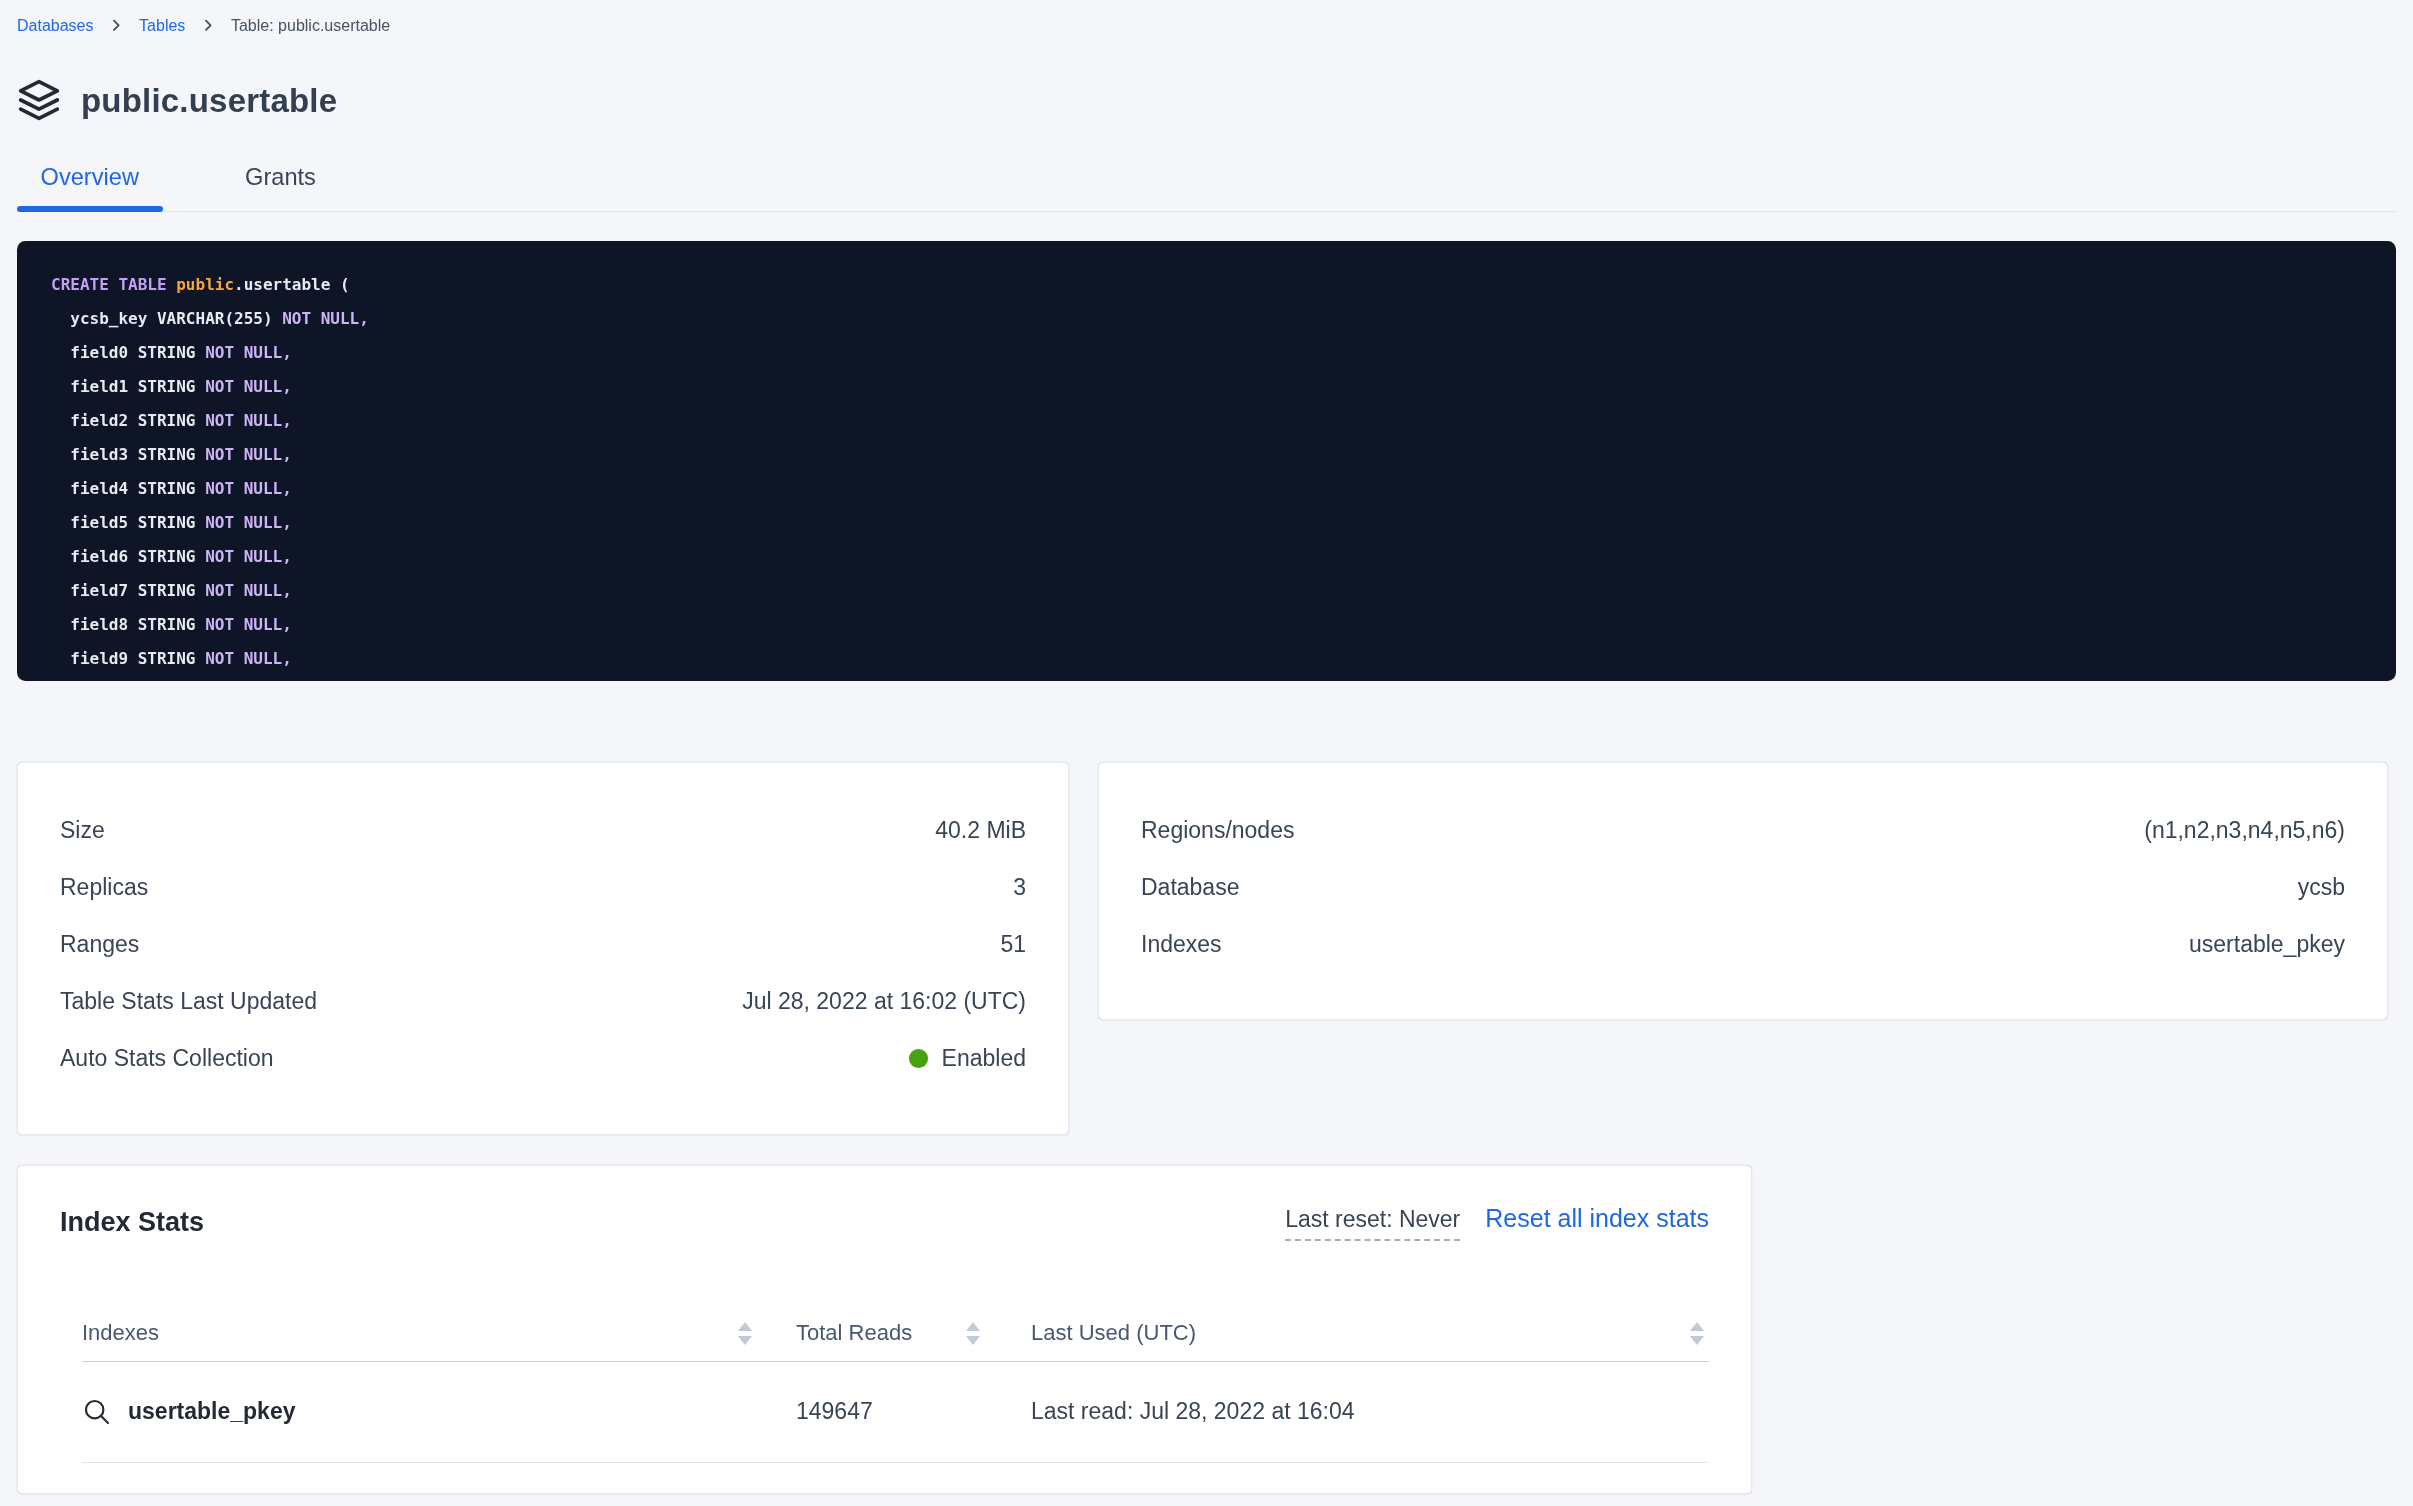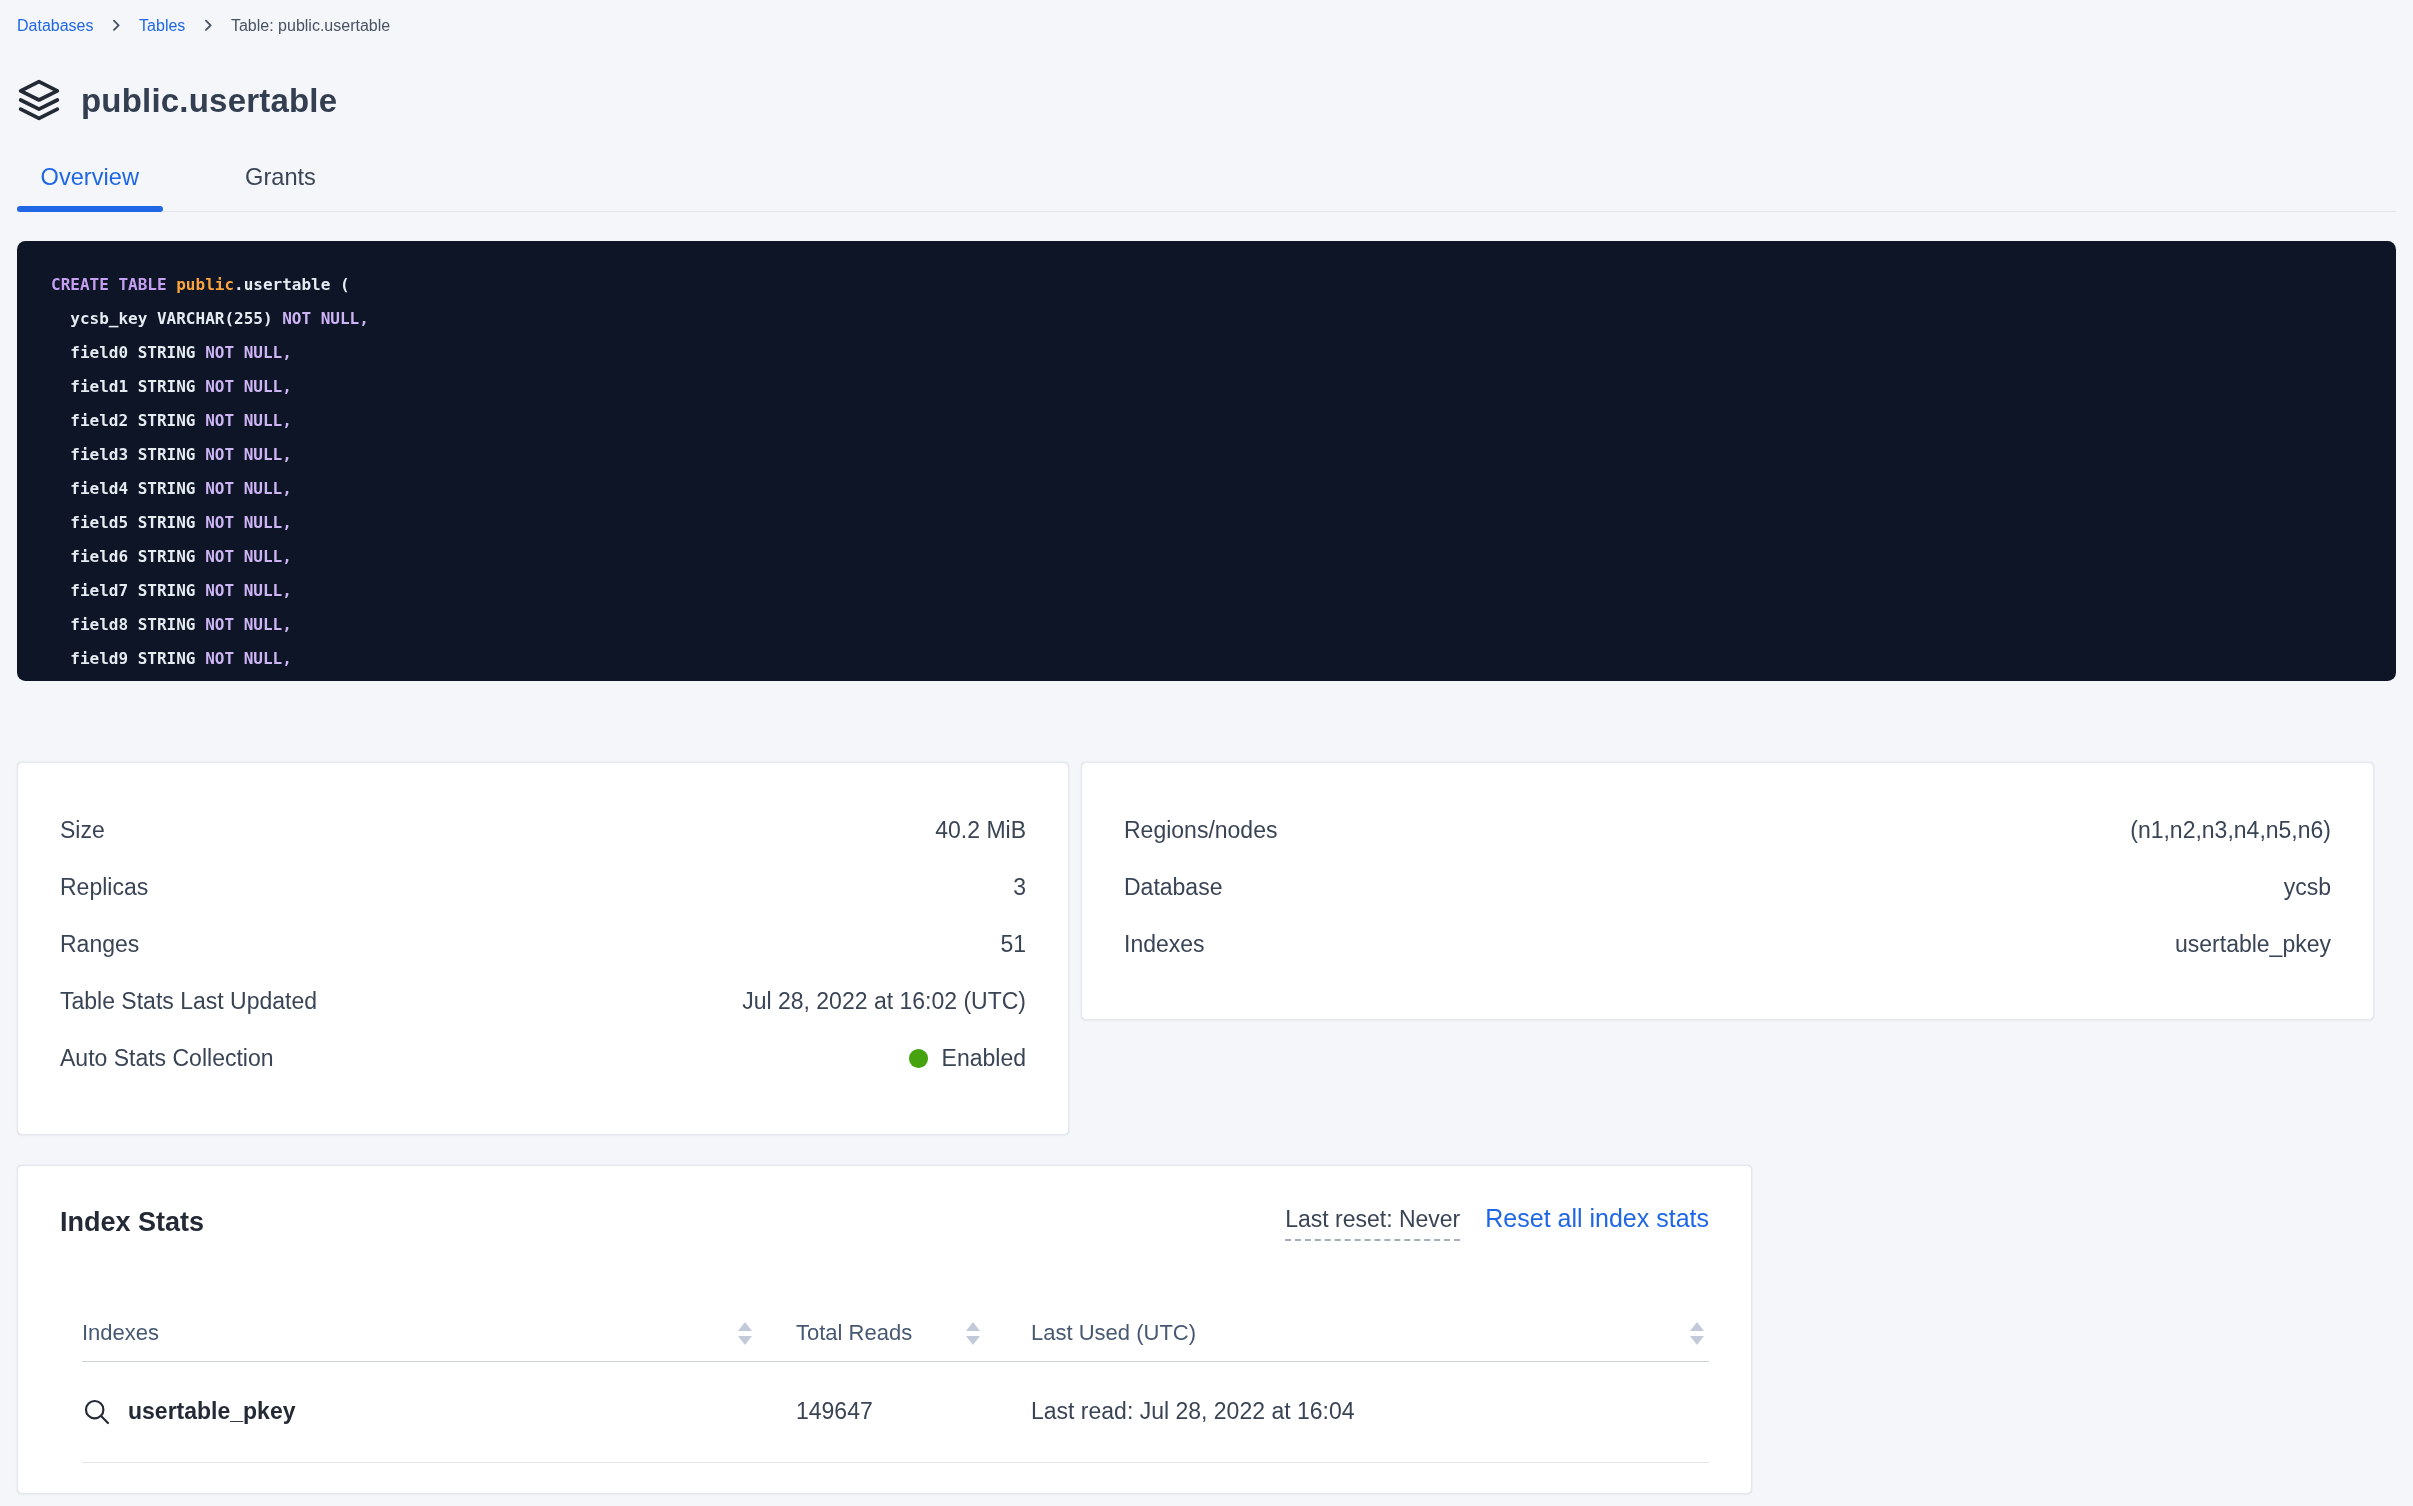--- a/index.html
+++ b/index.html
@@ -49,23 +49,23 @@
   .tk-plain{color:var(--c-code-plain)}
   .tk-kw{color:var(--c-code-kw)}
   .tk-kw2{color:var(--c-code-kw2)}
   .tk-schema{color:var(--c-code-schema)}
 
   
   .card{
     background:var(--c-card-bg);border:0.8px solid var(--c-card-border);border-radius:5px;
     box-shadow:0 0 0.8px rgba(67,90,111,.25),0 0.8px 2.5px rgba(0,0,0,.04);
   }
-  .cards{display:flex;gap:12px;margin-top:81px}
+  .cards{display:flex;gap:29px;margin-top:81px}
   .card-details{width:1052px;padding:39px 42px 47px}
-  .card-meta{flex:1;margin-right:22px;align-self:flex-start;padding:39px 42px 46px}
+  .card-meta{flex:1;margin-right:8px;align-self:flex-start;padding:39px 42px 46px}
   .detail-row{display:flex;justify-content:space-between;align-items:center;height:57px;font-size:23px}
   .detail-label{color:var(--c-slate)}
   .detail-value{color:var(--c-slate);display:flex;align-items:center}
   .status-dot{width:18.6px;height:18.6px;border-radius:50%;margin-right:13.5px;display:inline-block}
 
   
   .index-card{width:1735px;height:329px;margin-top:30px;padding:39px 42px 0;overflow:hidden}
   .index-head{display:flex;align-items:center;justify-content:space-between;height:35px}
   .index-title{margin:0;font-size:27px;line-height:34px;font-weight:700;color:var(--c-slate-dark)}
   .index-controls{display:flex;align-items:baseline}

